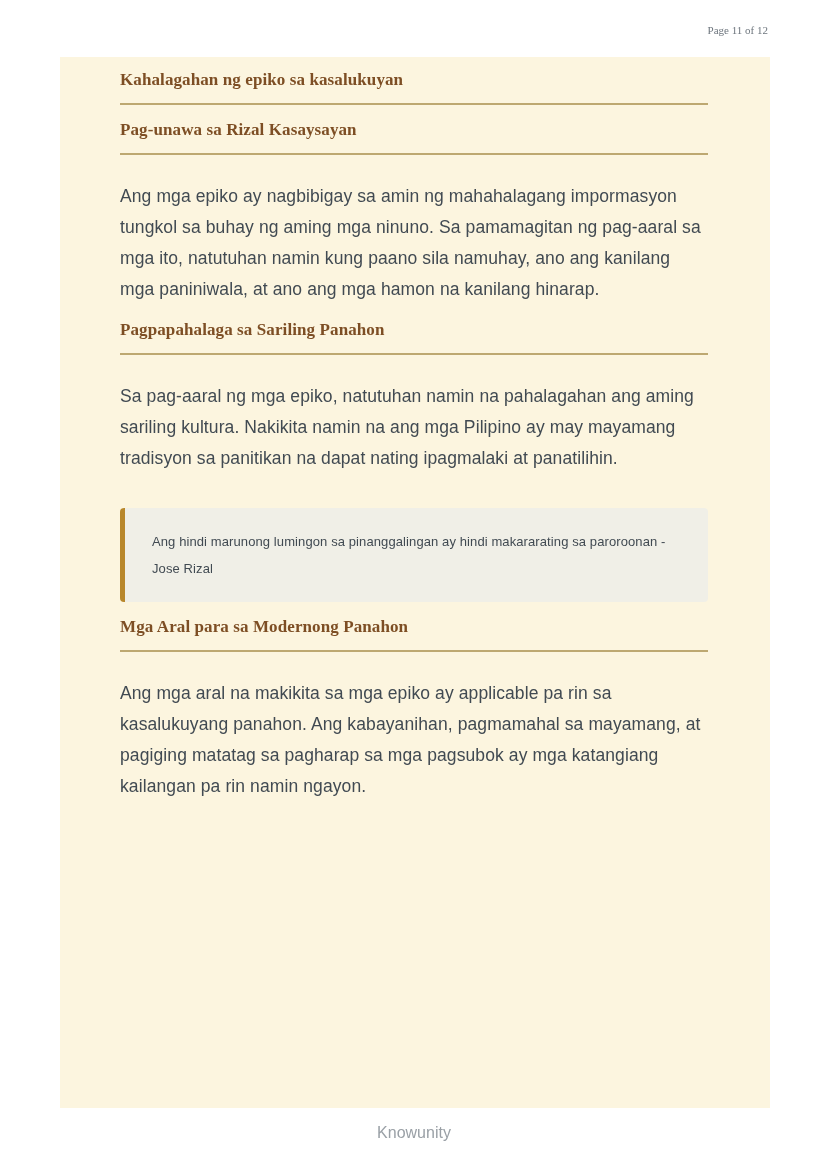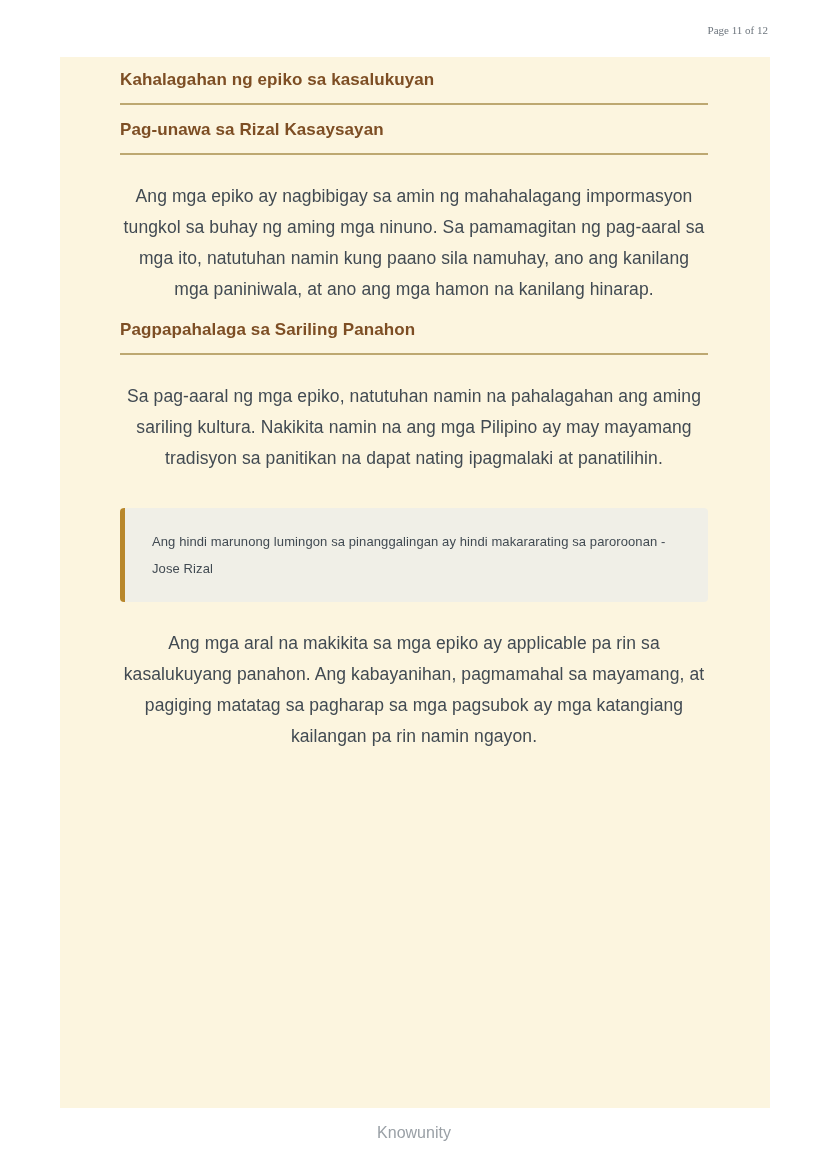--- a/index.html
+++ b/index.html
@@ -45,29 +45,29 @@
   }
   h2.heading {
     margin: 14px 0 0 0;
     padding: 0 0 12px 0;
     border-bottom: 2px solid var(--heading-rule);
     color: var(--heading-text);
     font-size: 17px;
     line-height: 22px;
     font-weight: 700;
     letter-spacing: 0.1px;
+    font-family: Liberation Serif, serif;
   }
   .sheet > h2.heading:first-child { margin-top: 8px; }
   p.body-paragraph {
     margin: 26px 0 0 0;
     color: var(--body-text);
     font-size: 17.5px;
     line-height: 31px;
     letter-spacing: 0.1px;
-    text-align: center;
   }
   blockquote.quote-block {
     margin: 34px 0 0 0;
     padding: 20px 28px 20px 27px;
     background: var(--quote-bg);
     border-left: 5px solid var(--quote-border);
     border-radius: 4px;
   }
   .quote-text {
     color: var(--body-text);
@@ -104,20 +104,21 @@
 
 
   <h2 class="heading">Pagpapahalaga sa Sariling Panahon</h2>
 
   <p class="body-paragraph">Sa pag-aaral ng mga epiko, natutuhan namin na pahalagahan ang aming sariling kultura. Nakikita namin na ang mga Pilipino ay may mayamang tradisyon sa panitikan na dapat nating ipagmalaki at panatilihin.</p>
 
   <blockquote class="quote-block">
     <span class="quote-text">Ang hindi marunong lumingon sa pinanggalingan ay hindi makararating sa paroroonan - Jose Rizal</span>
   </blockquote>
 
+  <h2 class="heading">Mga Aral para sa Modernong Panahon</h2>
 
   <p class="body-paragraph">Ang mga aral na makikita sa mga epiko ay applicable pa rin sa kasalukuyang panahon. Ang kabayanihan, pagmamahal sa mayamang, at pagiging matatag sa pagharap sa mga pagsubok ay mga katangiang kailangan pa rin namin ngayon.</p>
 
 </main>
 
 <footer class="page-footer">
   <span class="footer-brand">Knowunity</span>
 </footer>
 
 </body></html>

